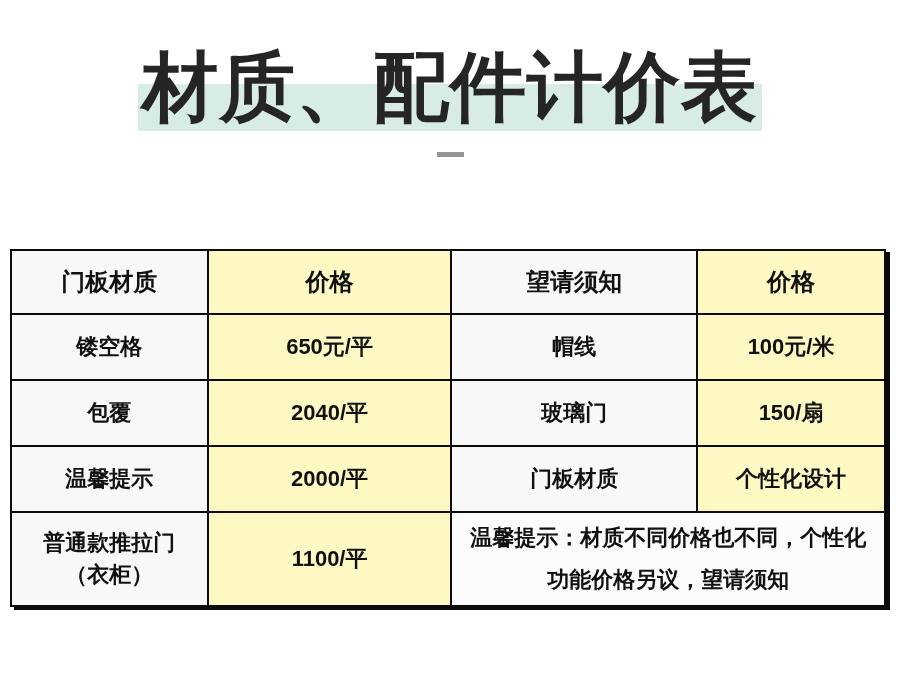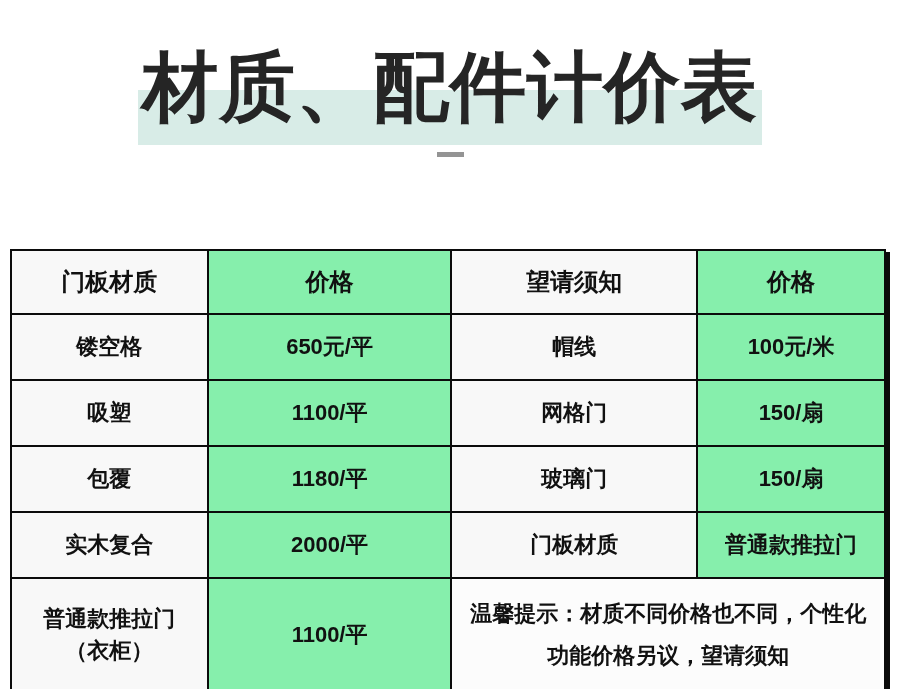--- a/index.html
+++ b/index.html
@@ -16,21 +16,21 @@
     margin-top: 42px;
     text-align: center;
     font-size: 76px;
     font-weight: 900;
     color: #252525;
     letter-spacing: 1px;
     line-height: 1.18;
   }
   .title .hl {
     background: linear-gradient(to bottom, transparent 46%, #d8ece7 46%, #d8ece7 100%);
-    padding: 0 4px 16px 4px;
+    padding: 0 4px 2px 4px;
     text-align: center;
   }
   .dash {
     width: 27px; height: 5px;
     background: #949494;
     margin: 20px auto 0 auto;
   }
 
   
   .table-wrap {
@@ -49,30 +49,30 @@
   .price-table col.w-price1 { width: 27.9%; }
   .price-table col.w-mat2   { width: 28.1%; }
   .price-table col.w-price2 { width: 21.5%; }
 
   .price-table th, .price-table td {
     border: 2px solid #0b0b0b;
     text-align: center;
     vertical-align: middle;
     color: #111111;
     font-weight: 700;
-    padding: 14px 10px;
+    padding: 4px 10px;
   }
   .price-table thead tr { height: 64px; }
   .price-table tbody tr { height: 66px; }
 
   .price-table th { font-size: 24px; }
   .price-table td { font-size: 22px; }
 
   .c-mat   { background: #f8f8f8; }
-  .c-price { background: #86efac; }
+  .c-price { background: #fef9c3; }
   .c-note  {
     background: #fcfcfc;
     font-size: 15px;
     line-height: 1.9;
     padding: 2px 8px;
   }
   .c-mat-wrap { line-height: 1.45; }
 </style>
 </head>
 <body>
@@ -102,36 +102,30 @@
         </tr>
       </thead>
       <tbody>
         <tr>
           <td class="c-mat">镂空格</td>
           <td class="c-price">650元/平</td>
           <td class="c-mat">帽线</td>
           <td class="c-price">100元/米</td>
         </tr>
         <tr>
-          <td class="c-mat">吸塑</td>
-          <td class="c-price">1100/平</td>
-          <td class="c-mat">网格门</td>
-          <td class="c-price">150/扇</td>
-        </tr>
-        <tr>
           <td class="c-mat">包覆</td>
-          <td class="c-price">1180/平</td>
+          <td class="c-price">2040/平</td>
           <td class="c-mat">玻璃门</td>
           <td class="c-price">150/扇</td>
         </tr>
         <tr>
-          <td class="c-mat">实木复合</td>
+          <td class="c-mat">温馨提示</td>
           <td class="c-price">2000/平</td>
           <td class="c-mat">门板材质</td>
-          <td class="c-price">普通款推拉门</td>
+          <td class="c-price">个性化设计</td>
         </tr>
         <tr>
           <td class="c-mat c-mat-wrap">普通款推拉门（衣柜）</td>
           <td class="c-price">1100/平</td>
           <td class="c-note" colspan="2">温馨提示：材质不同价格也不同，个性化功能价格另议，望请须知</td>
         </tr>
       </tbody>
     </table>
   </div>
 

